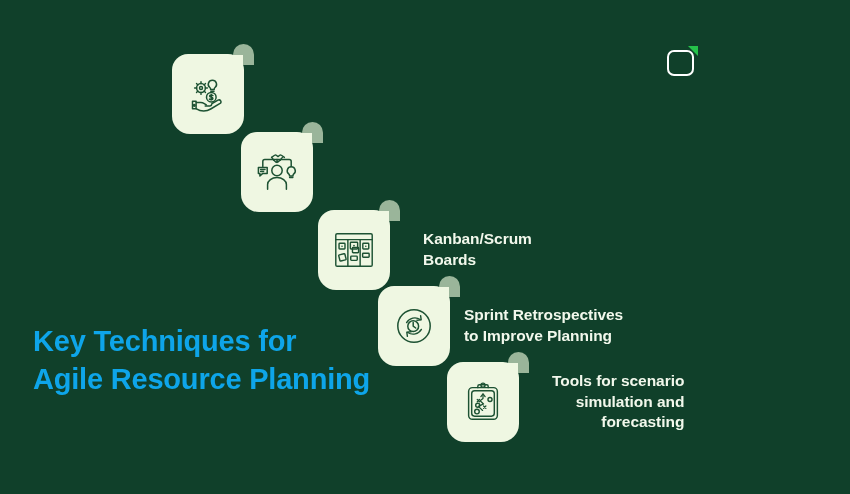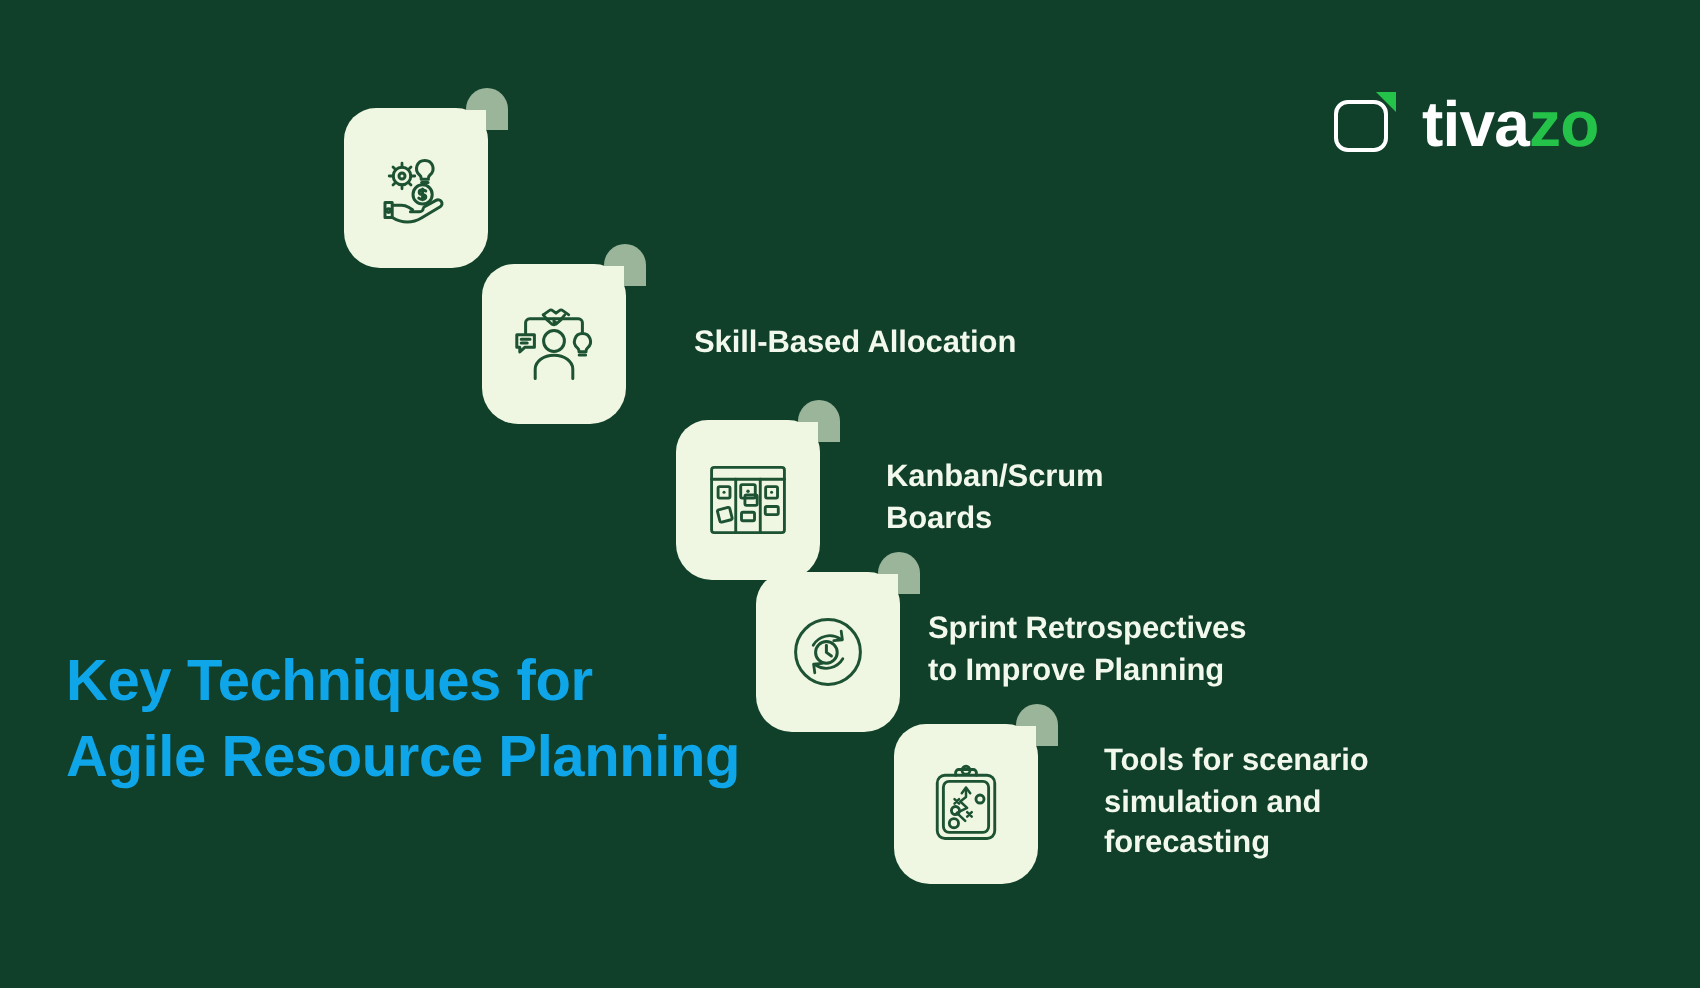--- a/index.html
+++ b/index.html
@@ -156,43 +156,42 @@
     font-weight: 700;
     line-height: 1.33;
     letter-spacing: -0.05px;
     margin-left: 18px;
     white-space: pre-line;
   }
 
   
   .step-1 { left: 172px; top: 54px; }
   .step-2 { left: 241px; top: 132px; }
-  .step-3 { left: 326px; top: 210px; padding-left: 12px; }
+  .step-3 { left: 306px; top: 210px; padding-left: 12px; }
   .step-4 { left: 378px; top: 286px; }
   .step-5 { left: 447px; top: 362px; }
 
   .step-1 .step-label { margin-left: 29px; }
   .step-2 .step-label { margin-left: 34px; }
   .step-3 .step-label { margin-left: 33px; }
   .step-4 .step-label { margin-left: 14px; }
-  .step-5 .step-label { margin-left: 33px; }
+  .step-5 .step-label { margin-left: 33px; text-align: right; }
 </style>
 </head>
 <body>
 
 <div class="canvas">
 
   <div class="bg-star"></div>
 
   <div class="logo">
     <div class="logo-mark">
       <div class="box"></div>
       <div class="notch"></div>
     </div>
-    <div class="logo-text"><span class="seg-a">tiva</span><span class="seg-b">zo</span></div>
   </div>
 
   <h1 class="headline">Key Techniques for Agile Resource Planning</h1>
 
   <div class="step step-1">
     <div class="card">
       <div class="card-body"></div>
       <div class="card-fold"></div>
       <div class="card-icon">
         <svg width="48" height="48" viewBox="0 0 48 48" fill="none" stroke="#1d5233" stroke-width="1.5" stroke-linecap="round" stroke-linejoin="round">
@@ -237,21 +236,20 @@
           <path d="M7.6 21.6h4.4M7.6 23.5h3"></path>
 
           <path d="M38.2 18.8a4 4 0 0 0-2.5 7.1c.5.4.8 1 .8 1.6v.4h3.5v-.4c0-.6.3-1.2.8-1.6a4 4 0 0 0-2.6-7.1z"></path>
           <path d="M36.6 29.5h3.2"></path>
 
           <circle cx="24" cy="22.5" r="5.2"></circle>
           <path d="M14.6 41.2v-4.6c0-3.9 4.2-7 9.4-7s9.4 3.1 9.4 7v4.6"></path>
         </svg>
       </div>
     </div>
-    <div class="step-label">Skill-Based Allocation</div>
   </div>
 
   <div class="step step-3">
     <div class="card">
       <div class="card-body"></div>
       <div class="card-fold"></div>
       <div class="card-icon">
         <svg width="46" height="46" viewBox="0 0 48 48" fill="none" stroke="#1d5233" stroke-width="1.5" stroke-linecap="round" stroke-linejoin="round">
           <rect x="5" y="7" width="38" height="34" rx="1.4"></rect>
           <path d="M5 13.2h38"></path>

